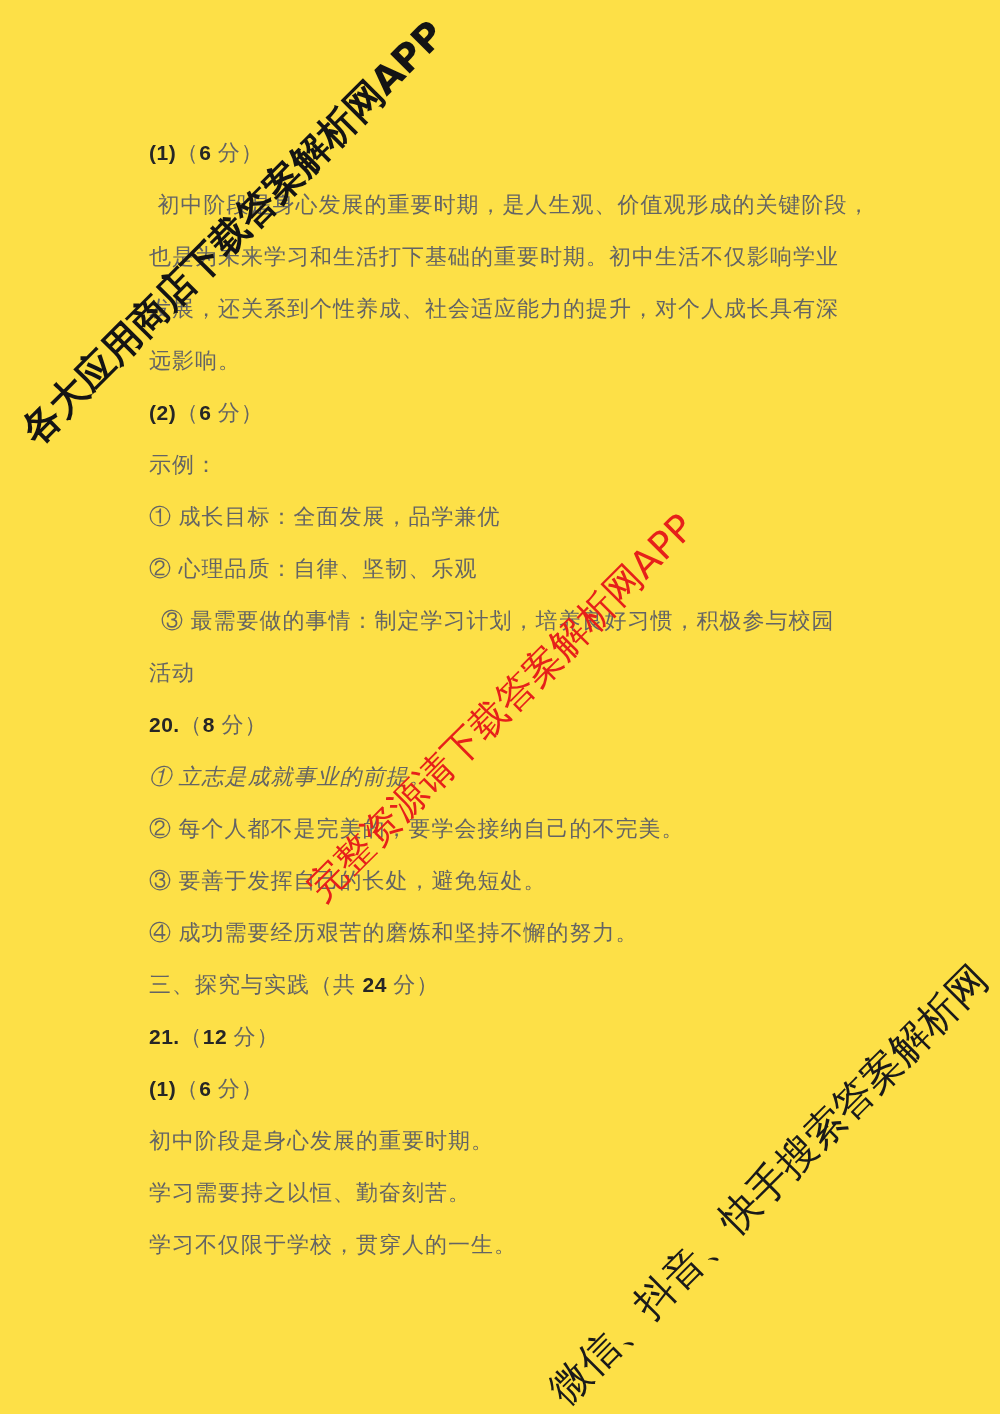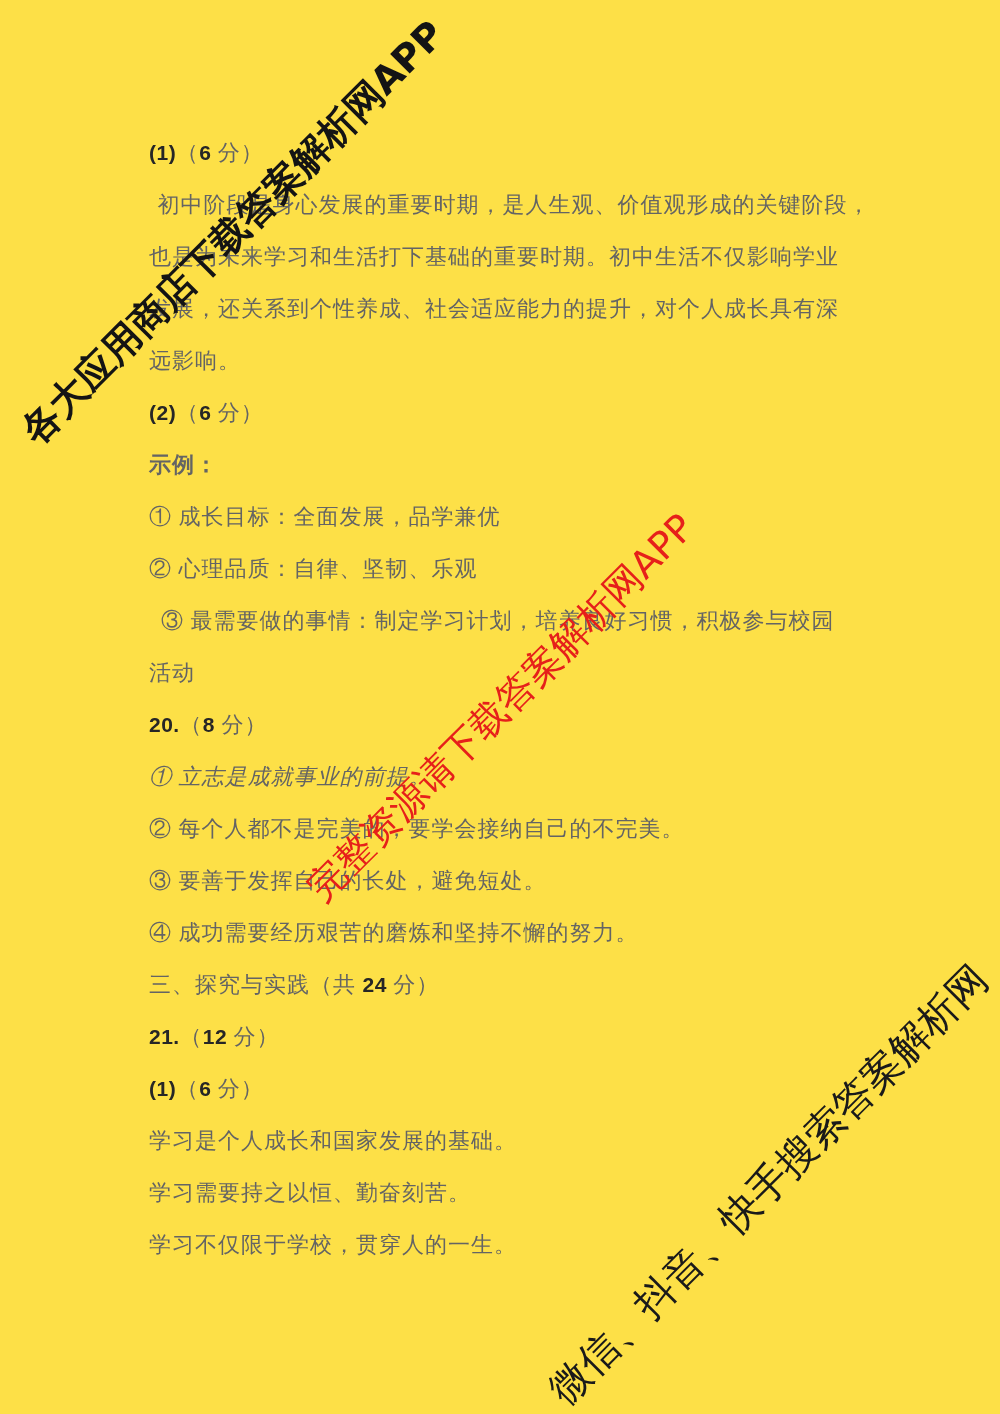--- a/index.html
+++ b/index.html
@@ -73,34 +73,34 @@
 <body>
 
 <div class="page">
   <div class="doc" id="doc">
       <div class="line" style="color: rgb(100, 100, 100);"><span class="strong">(1)</span><span>（</span><span class="strong">6</span><span> 分）</span></div>
       <div class="line" style="color: rgb(100, 100, 100); text-align: center;"><span>初中阶段是身心发展的重要时期，是人生观、价值观形成的关键阶段，</span></div>
       <div class="line" style="color: rgb(100, 100, 100);"><span>也是为未来学习和生活打下基础的重要时期。初中生活不仅影响学业</span></div>
       <div class="line" style="color: rgb(100, 100, 100);"><span>发展，还关系到个性养成、社会适应能力的提升，对个人成长具有深</span></div>
       <div class="line" style="color: rgb(100, 100, 100);"><span>远影响。</span></div>
       <div class="line" style="color: rgb(100, 100, 100);"><span class="strong">(2)</span><span>（</span><span class="strong">6</span><span> 分）</span></div>
-      <div class="line" style="color: rgb(100, 100, 100); font-weight: bold;"><span>示例：</span></div>
+      <div class="line" style="color: rgb(100, 100, 100);"><span>示例：</span></div>
       <div class="line" style="color: rgb(100, 100, 100);"><span>① 成长目标：全面发展，品学兼优</span></div>
       <div class="line" style="color: rgb(100, 100, 100);"><span>② 心理品质：自律、坚韧、乐观</span></div>
       <div class="line" style="color: rgb(100, 100, 100); margin-left: 12px;"><span>③ 最需要做的事情：制定学习计划，培养良好习惯，积极参与校园</span></div>
       <div class="line" style="color: rgb(100, 100, 100);"><span>活动</span></div>
       <div class="line" style="color: rgb(100, 100, 100);"><span class="strong">20.</span><span>（</span><span class="strong">8</span><span> 分）</span></div>
       <div class="line" style="color: rgb(100, 100, 100); font-style: italic;"><span>① 立志是成就事业的前提。</span></div>
       <div class="line" style="color: rgb(100, 100, 100);"><span>② 每个人都不是完美的，要学会接纳自己的不完美。</span></div>
       <div class="line" style="color: rgb(100, 100, 100);"><span>③ 要善于发挥自己的长处，避免短处。</span></div>
       <div class="line" style="color: rgb(100, 100, 100);"><span>④ 成功需要经历艰苦的磨炼和坚持不懈的努力。</span></div>
       <div class="line" style="color: rgb(100, 100, 100);"><span>三、探究与实践（共 </span><span class="strong">24</span><span> 分）</span></div>
       <div class="line" style="color: rgb(100, 100, 100);"><span class="strong">21.</span><span>（</span><span class="strong">12</span><span> 分）</span></div>
       <div class="line" style="color: rgb(100, 100, 100);"><span class="strong">(1)</span><span>（</span><span class="strong">6</span><span> 分）</span></div>
-      <div class="line" style="color: rgb(100, 100, 100);"><span>学习是个人成长和国家发展的基础。</span></div>
+      <div class="line" style="color: rgb(100, 100, 100);"><span>初中阶段是身心发展的重要时期。</span></div>
       <div class="line" style="color: rgb(100, 100, 100);"><span>学习需要持之以恒、勤奋刻苦。</span></div>
       <div class="line" style="color: rgb(100, 100, 100);"><span>学习不仅限于学校，贯穿人的一生。</span></div>
     </div>
 
   <div class="wm wm-topleft" style="color: rgb(20, 20, 20);">各大应用商店下载答案解析网APP</div>
 
   <div class="wm wm-red" style="color: rgb(230, 32, 26);">完整资源请下载答案解析网APP</div>
 
   <div class="wm wm-bottomright" style="color: rgb(26, 26, 26);">微信、抖音、快手搜索答案解析网</div>
 </div>

